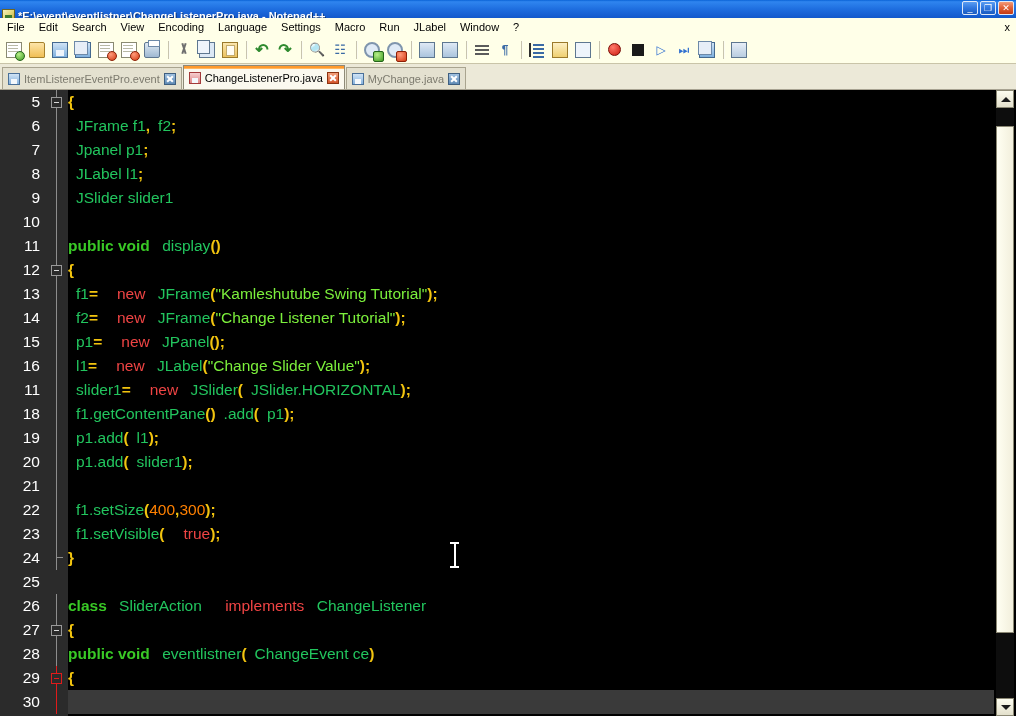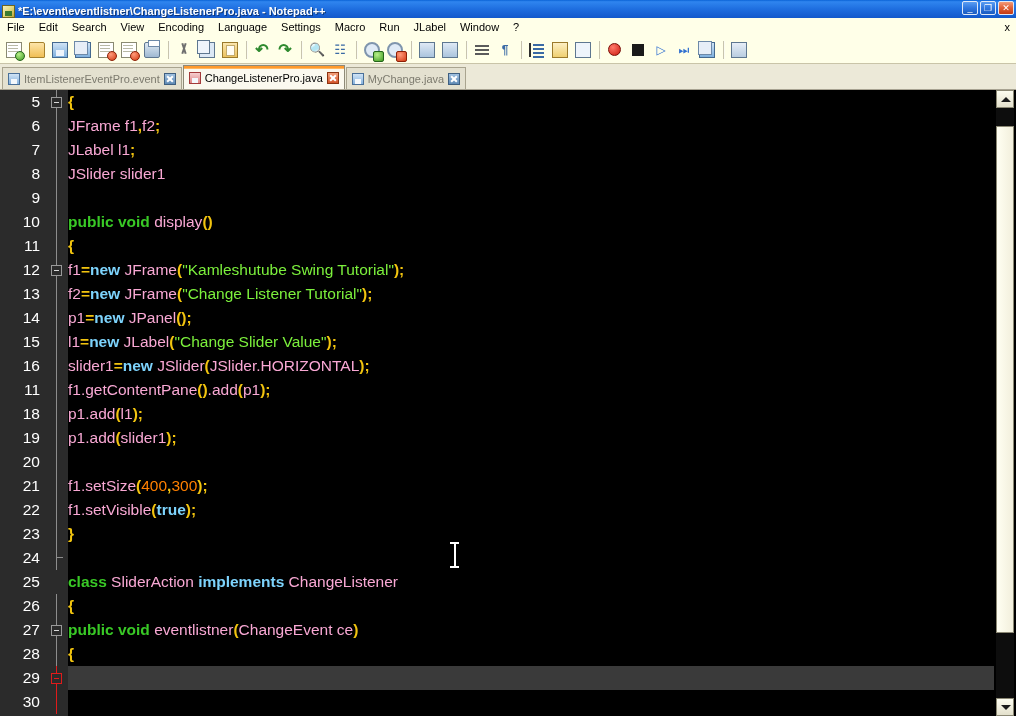--- a/index.html
+++ b/index.html
@@ -7,21 +7,21 @@
     width:1016px;height:716px;overflow:hidden;
     font-family:"Liberation Sans",sans-serif;
     background:#000;
   }
   #app{position:relative;width:1016px;height:716px;background:#ece9d8;}
 
   
   .titlebar{
     position:absolute;left:0;top:0;width:1016px;height:22px;
     background:linear-gradient(to bottom,#0a63d6 0%,#2f85ef 8%,#1f6fe0 40%,#1155c8 88%,#0a4bb5 100%);
-    display:flex;align-items:center;
+    display:flex;align-items:flex-end;
   }
   .title-icon{
     width:13px;height:13px;margin-left:2px;margin-right:3px;flex:0 0 auto;
     background:linear-gradient(135deg,#f3f0c0 0%,#e2d87a 50%,#bba53a 100%);
     border:1px solid #6f6520;box-sizing:border-box;position:relative;
   }
   .title-icon:after{
     content:"";position:absolute;left:2px;top:5px;width:7px;height:5px;
     background:#3b7a2f;
   }
@@ -166,23 +166,23 @@
     position:absolute;left:5px;top:7px;width:11px;height:11px;box-sizing:border-box;
     background:#2b2b2b;border:1px solid #9a9a9a;
   }
   .fold-box:after{content:"";position:absolute;left:2px;top:4px;width:5px;height:1px;background:#d8d8d8;}
   .fold-box.red{border-color:#e01b1b;}
   .fold-box.red:after{background:#e01b1b;}
   .fold-end{position:absolute;left:10px;top:0;width:7px;height:1px;background:#8d8d8d;margin-top:11px;}
   .code-row{height:24px;position:relative;padding-left:0px;}
   .hl{background:#3a3a3a;}
   
-  .t-def{color:#f9a8d4;}
+  .t-def{color:#22c55e;margin-left:8px;}
   .t-kw{color:#39c926;font-weight:bold;}
-  .t-kw2{color:#7dd3fc;font-weight:bold;}
+  .t-kw2{color:#ef4444;font-weight:normal;margin-left:19px;}
   .t-str{color:#7cf03c;}
   .t-punct{color:#f2c40f;font-weight:bold;}
   .t-num{color:#ff8000;}
   .t-brace{color:#f2c40f;font-weight:bold;}
 
   
   .ibeam{position:absolute;left:536px;top:540px;width:9px;height:30px;}
   .ibeam .stem{position:absolute;left:4px;top:3px;width:2px;height:24px;background:#fff;}
   .ibeam .cap{position:absolute;left:0;width:9px;height:2px;background:#fff;}
   .ibeam .cap.t{top:2px;}
@@ -520,20 +520,21 @@
           <div class="foldline" style="height: 24px; background: rgb(224, 27, 27);"></div>
           <div class="fold-box red"></div>
         </div>
         <div class="fold-row">
           <div class="foldline" style="height: 24px; background: rgb(224, 27, 27);"></div>
         </div>
       </div>
     <div class="code" id="codearea">
         <div class="row code-row"><span class="t-brace">{</span></div>
         <div class="row code-row"><span class="t-def">JFrame f1</span><span class="t-punct">,</span><span class="t-def">f2</span><span class="t-punct">;</span></div>
+        <div class="row code-row"><span class="t-def">Jpanel p1</span><span class="t-punct">;</span></div>
         <div class="row code-row"><span class="t-def">JLabel l1</span><span class="t-punct">;</span></div>
         <div class="row code-row"><span class="t-def">JSlider slider1</span></div>
         <div class="row code-row">&nbsp;</div>
         <div class="row code-row"><span class="t-kw">public void </span><span class="t-def">display</span><span class="t-punct">()</span></div>
         <div class="row code-row"><span class="t-brace">{</span></div>
         <div class="row code-row"><span class="t-def">f1</span><span class="t-punct">=</span><span class="t-kw2">new</span><span class="t-def"> JFrame</span><span class="t-punct">(</span><span class="t-str">"Kamleshutube Swing Tutorial"</span><span class="t-punct">);</span></div>
         <div class="row code-row"><span class="t-def">f2</span><span class="t-punct">=</span><span class="t-kw2">new</span><span class="t-def"> JFrame</span><span class="t-punct">(</span><span class="t-str">"Change Listener Tutorial"</span><span class="t-punct">);</span></div>
         <div class="row code-row"><span class="t-def">p1</span><span class="t-punct">=</span><span class="t-kw2">new</span><span class="t-def"> JPanel</span><span class="t-punct">();</span></div>
         <div class="row code-row"><span class="t-def">l1</span><span class="t-punct">=</span><span class="t-kw2">new</span><span class="t-def"> JLabel</span><span class="t-punct">(</span><span class="t-str">"Change Slider Value"</span><span class="t-punct">);</span></div>
         <div class="row code-row"><span class="t-def">slider1</span><span class="t-punct">=</span><span class="t-kw2">new</span><span class="t-def"> JSlider</span><span class="t-punct">(</span><span class="t-def">JSlider.HORIZONTAL</span><span class="t-punct">);</span></div>

